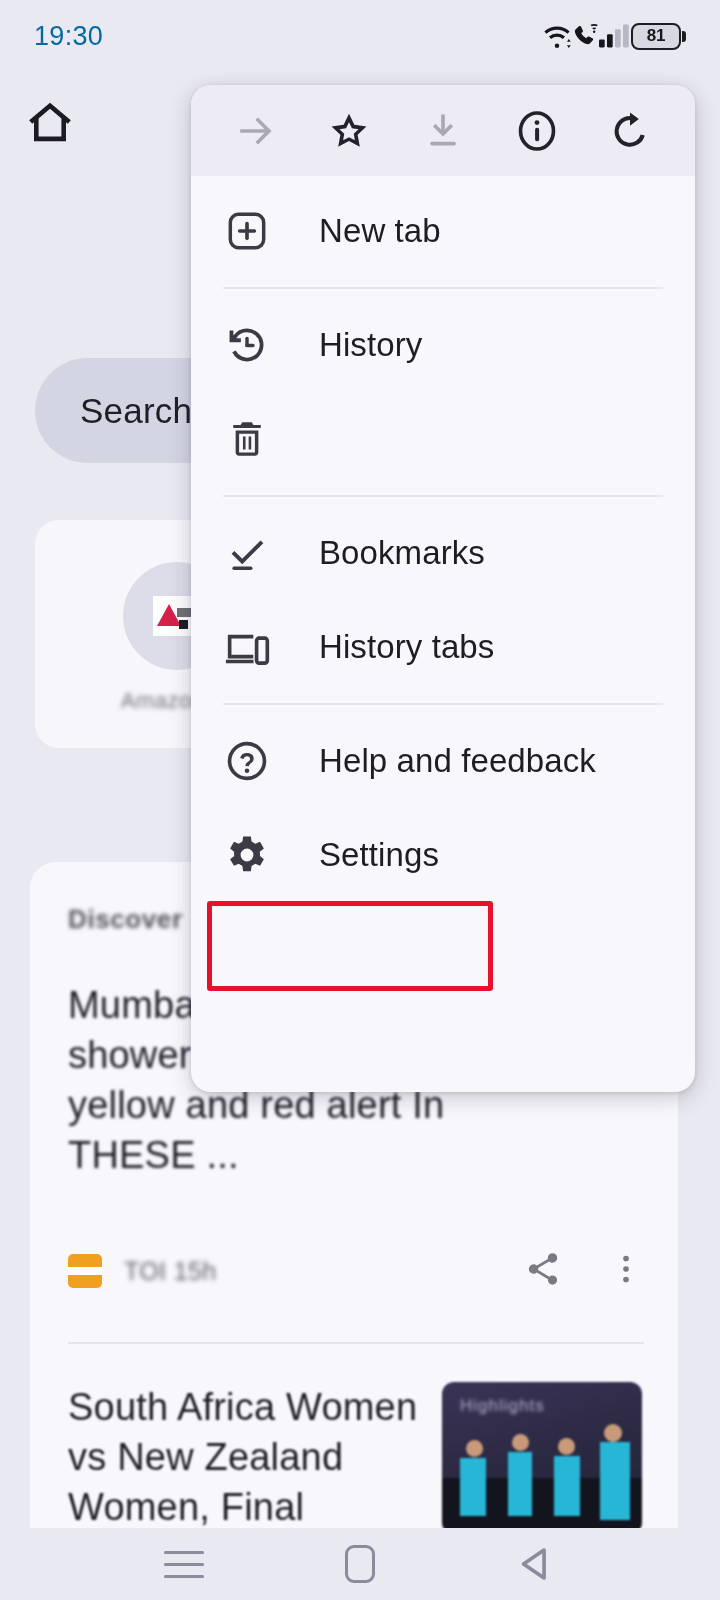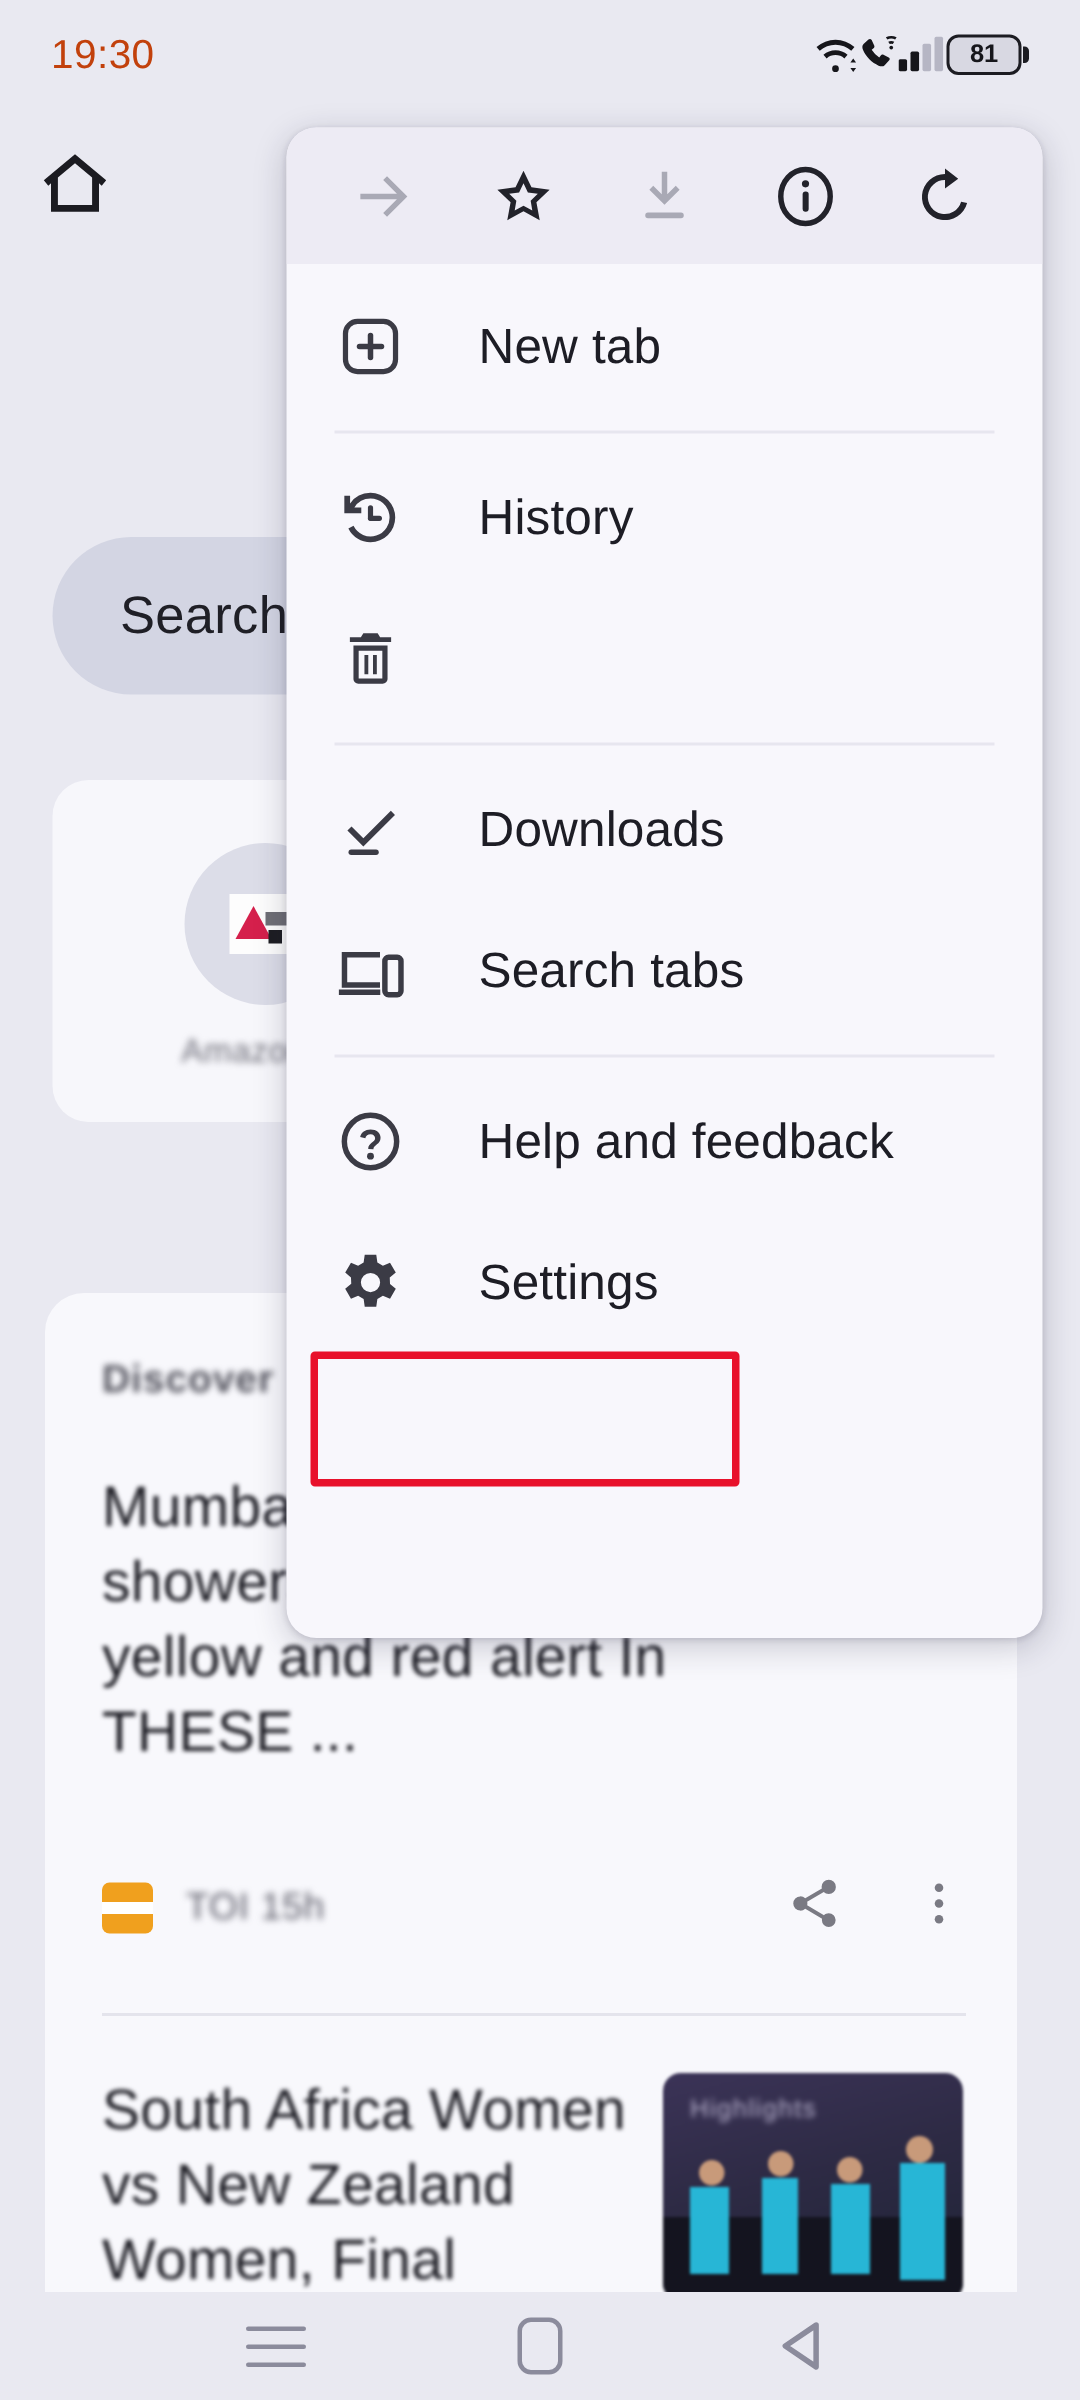--- a/index.html
+++ b/index.html
@@ -18,21 +18,21 @@
   
   #status-bar {
     position: absolute; top: 0; left: 0;
     width: 720px; height: 72px;
     display: flex; align-items: center;
     padding: 0 34px;
     color: #17171c;
   }
   #status-clock {
     font-size: 27px; letter-spacing: .3px; font-weight: 400;
-    color: #c2410c;
+    color: #0369a1;
   }
   #status-right {
     margin-left: auto; display: flex; align-items: center; 
   }
   .sb-icon { display: block; }
   #battery {
     display: flex; align-items: center;
   }
   #battery-shell {
     width: 50px; height: 27px;
@@ -381,32 +381,32 @@
 
       <div class="menu-divider"></div>
 
       <div class="menu-item">
         <span class="mi-icon">
           <svg width="44" height="44" viewBox="0 0 24 24">
             <path d="M19.4 5.2 9.4 15.2l-4.3-4.3-1.5 1.5 5.8 5.8L20.9 6.7z" fill="#3b3b45"></path>
             <rect x="4" y="19.3" width="11" height="2" rx="1" fill="#3b3b45"></rect>
           </svg>
         </span>
-        <span class="mi-label">Downloads</span>
+        <span class="mi-label">Bookmarks</span>
       </div>
 
 
       <div class="menu-item">
         <span class="mi-icon">
           <svg width="46" height="44" viewBox="0 0 24 22">
             <path d="M2 4.6h13.3v1.9H3.9v8.6h11.4v1.9H2zM1 17.6h14.4v1.9H1z" fill="#3b3b45"></path>
             <rect x="17" y="6.4" width="5.6" height="13" rx="1.3" fill="none" stroke="#3b3b45" stroke-width="1.9"></rect>
           </svg>
         </span>
-        <span class="mi-label">Search tabs</span>
+        <span class="mi-label">History tabs</span>
       </div>
 
       <div class="menu-divider"></div>
 
       <div class="menu-item">
         <span class="mi-icon">
           <svg width="46" height="46" viewBox="0 0 24 24">
             <circle cx="12" cy="12" r="9.1" fill="none" stroke="#3b3b45" stroke-width="1.9"></circle>
             <path d="M11.2 14.6c0-2.2 2.4-2.2 2.4-3.7 0-.8-.6-1.4-1.6-1.4-.9 0-1.6.5-1.8 1.4l-1.8-.5c.4-1.6 1.7-2.6 3.6-2.6 2.1 0 3.5 1.2 3.5 2.9 0 2.3-2.5 2.5-2.5 4z" fill="#3b3b45"></path>
             <circle cx="12" cy="17.1" r="1.2" fill="#3b3b45"></circle>

